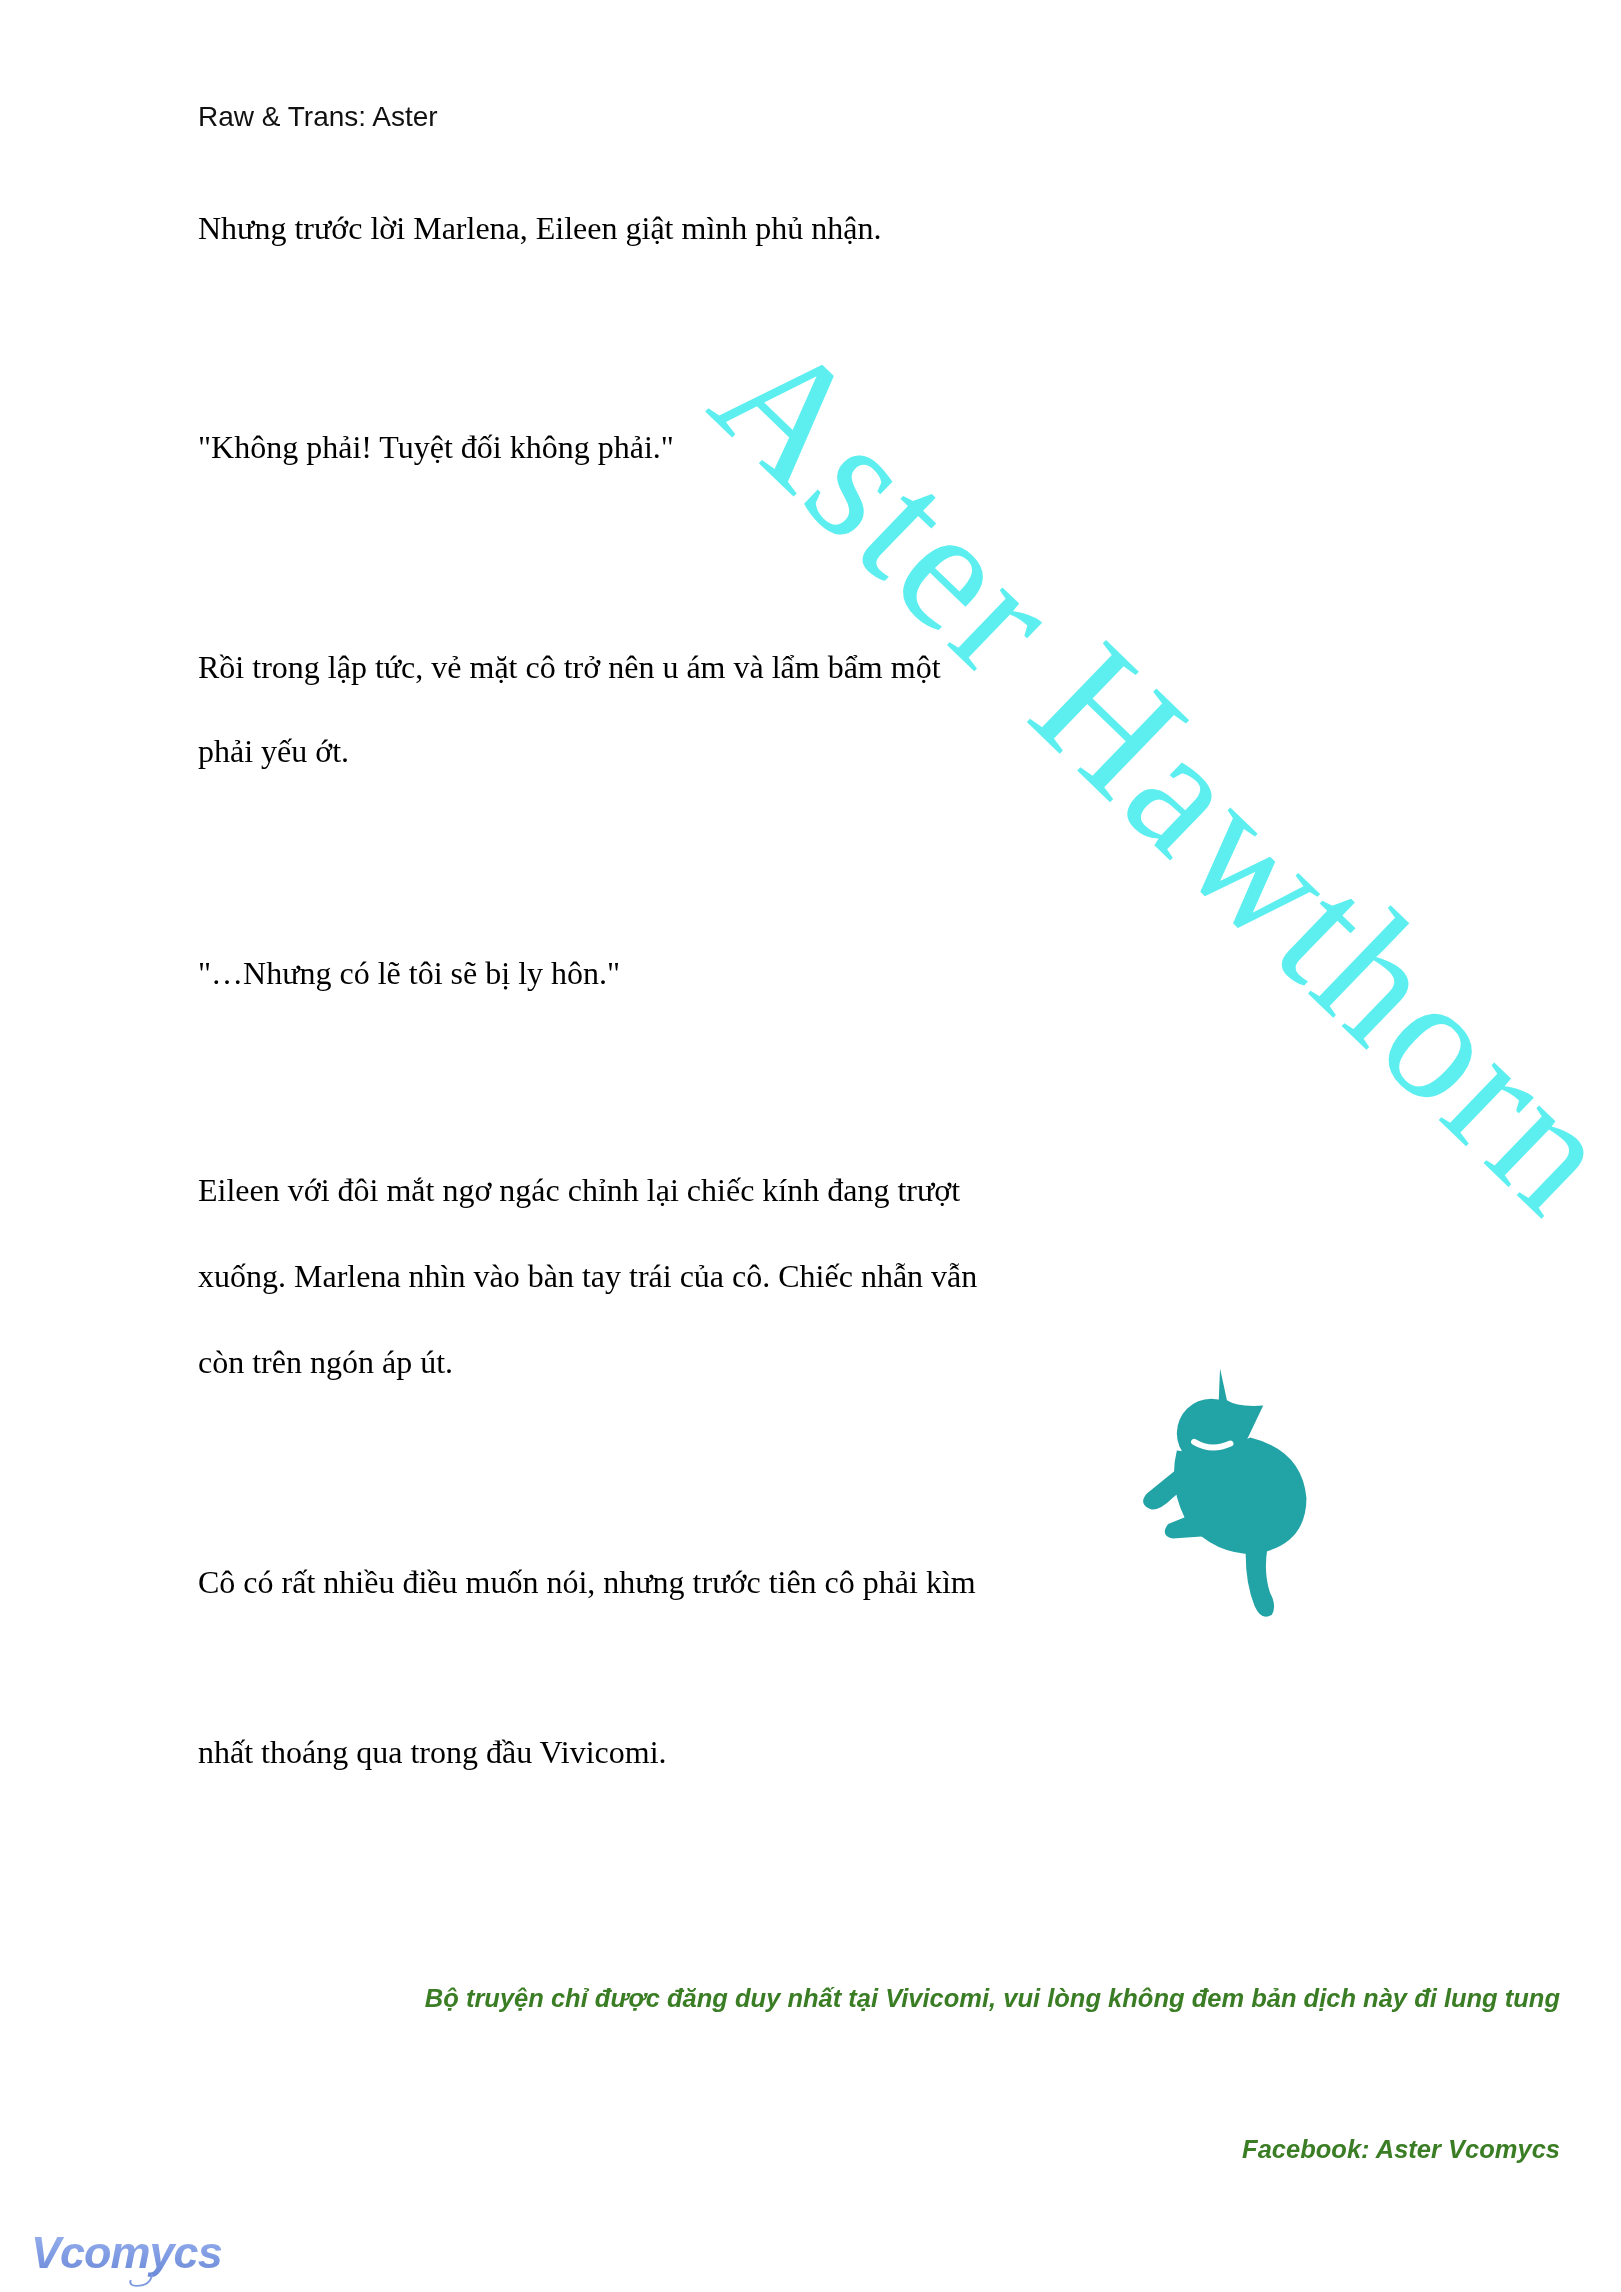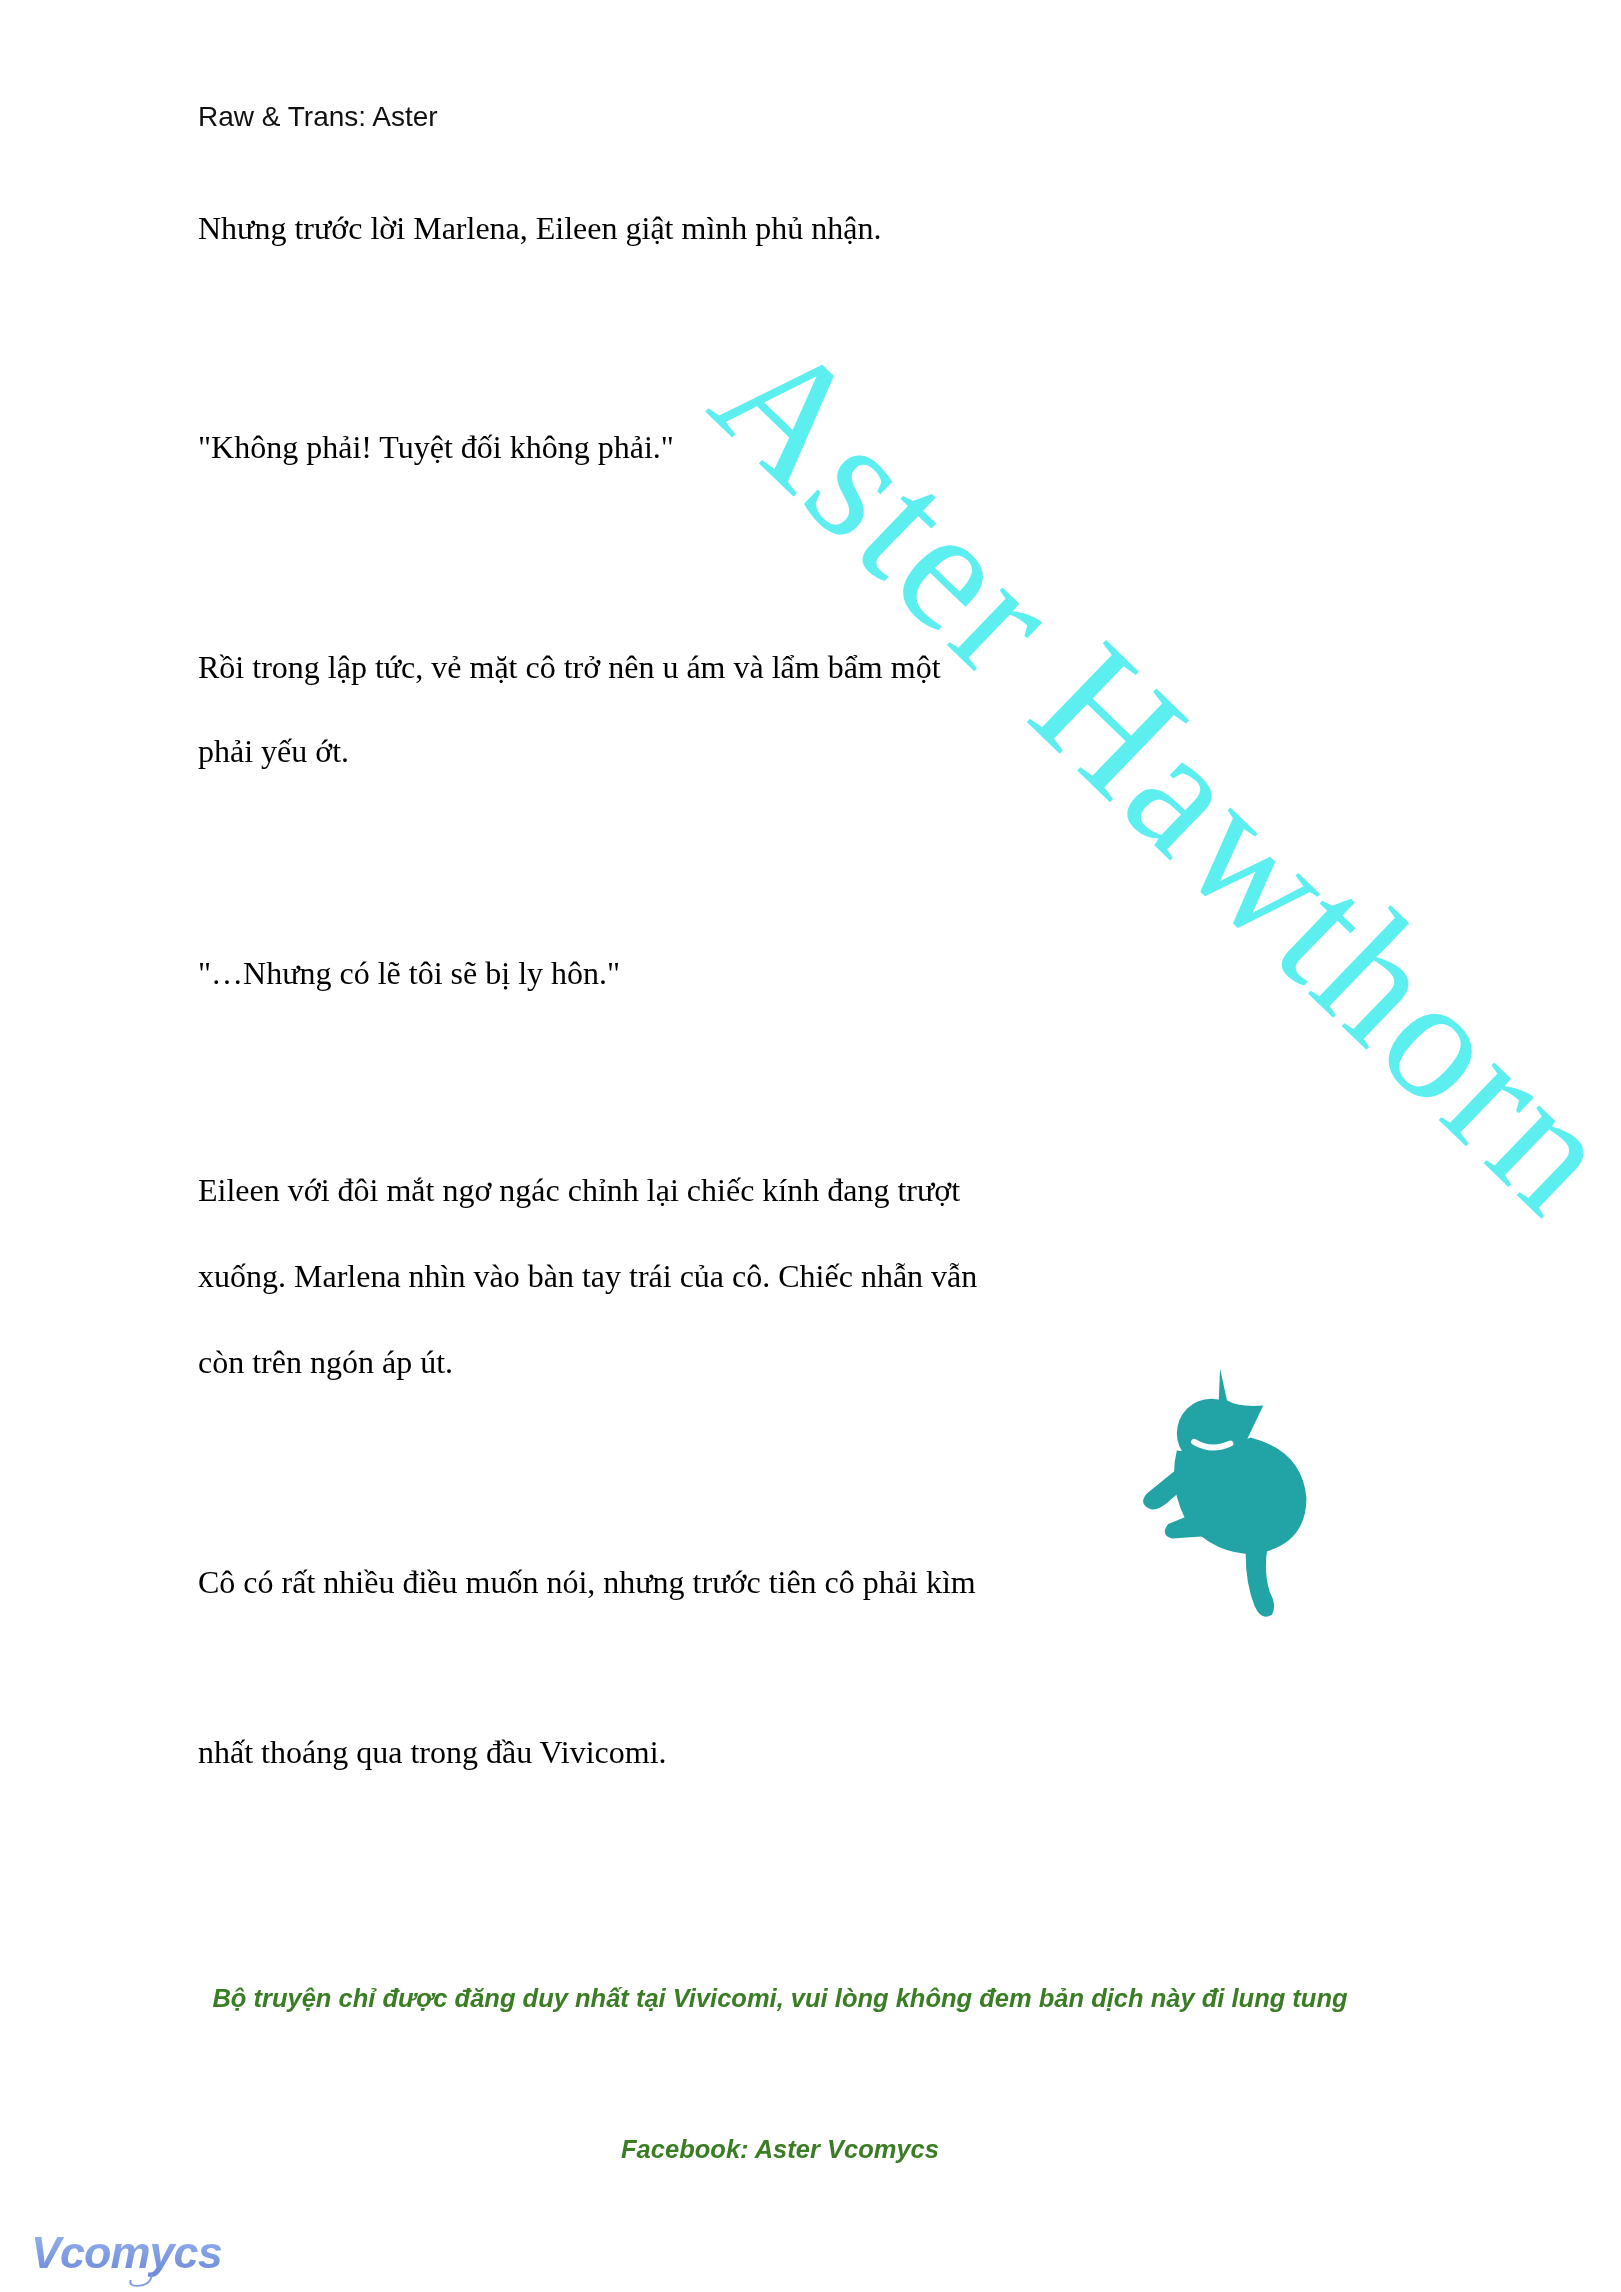--- a/index.html
+++ b/index.html
@@ -17,21 +17,21 @@
   }
   .watermark {
     position: absolute; left: 201px; top: 931px;
     font-family: "Liberation Serif", serif; font-size: 174px; color: #55EEF0;
     white-space: nowrap; transform-origin: 0 0;
     transform: rotate(44deg) translate(0, -882px);
     letter-spacing: 3.9px; pointer-events: none; opacity: 0.95;
   }
   .cat { position: absolute; left: 1125px; top: 1341px; width: 216px; height: 314px; }
   .footer-line {
-    position: absolute; left: 0; width: 1560px; text-align: center;
+    position: absolute; left: 0; width: 1560px; text-align: right;
     font-family: "Liberation Sans", sans-serif; font-weight: bold; font-style: italic;
     font-size: 25.5px; color: #3A7D25; line-height: 33px; white-space: nowrap;
   }
   .logo { position: absolute; left: 27.4px; top: 2223px; width: 225px; height: 69px; }
 </style>
 </head>
 <body>
 
 <div class="page">
 

